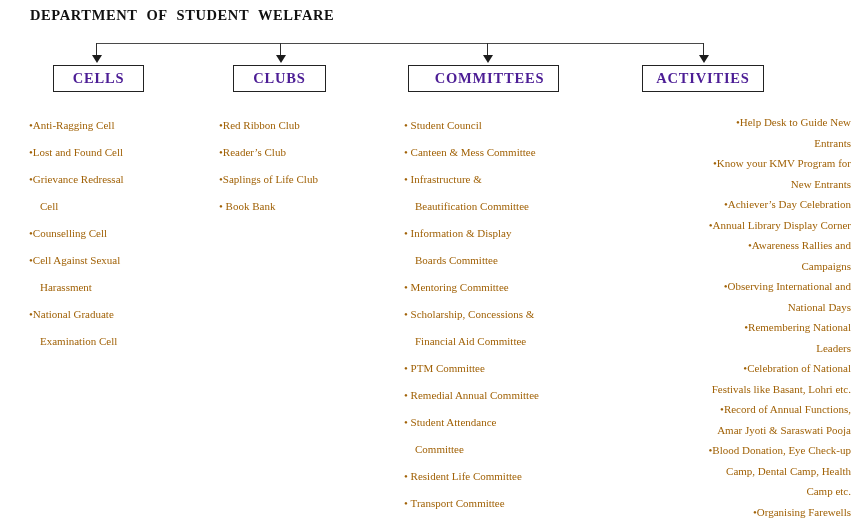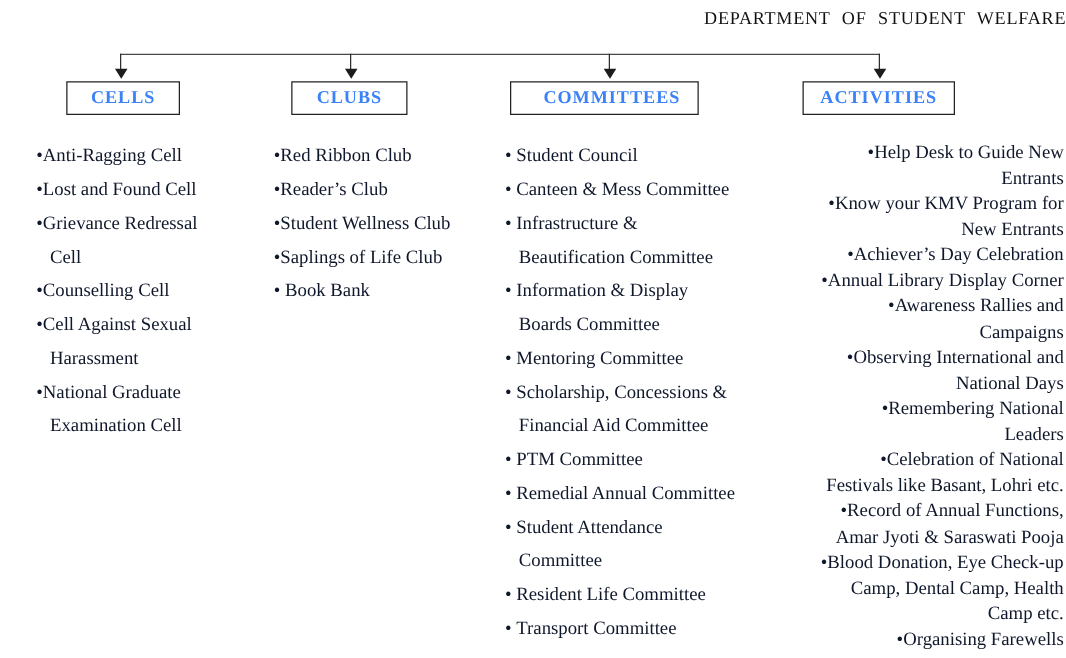--- a/index.html
+++ b/index.html
@@ -8,23 +8,23 @@
     width: 853px;
     height: 526px;
     background: #ffffff;
     font-family: "Liberation Serif", "DejaVu Serif", serif;
     color: #161616;
     overflow: hidden;
   }
   .title {
     position: absolute;
     top: 7px; left: 30px; right: 0;
-    text-align: right;
+    text-align: left;
     font-size: 14.5px;
-    font-weight: normal;
+    font-weight: bold;
     letter-spacing: 0.6px;
     word-spacing: 5px;
     color: #111111;
   }
   .hline {
     position: absolute;
     top: 43px; left: 96px;
     width: 608px; height: 1px;
     background: #4a4a4a;
   }
@@ -52,33 +52,33 @@
     height: 27px;
     box-sizing: border-box;
     border: 1.4px solid #222222;
     background: #ffffff;
     display: flex;
     align-items: center;
     justify-content: center;
     font-size: 14.5px;
     font-weight: bold;
     letter-spacing: 0.8px;
-    color: #3b82f6;
+    color: #4c1d95;
   }
   .box-cells      { left: 53px;  width: 91px;  }
   .box-clubs      { left: 233px; width: 93px;  }
   .box-committees { left: 408px; width: 151px; padding-left: 12px; }
   .box-activities { left: 642px; width: 122px; }
   ul.col {
     position: absolute;
     top: 112px;
     margin: 0; padding: 0;
     list-style: none;
-    font-size: 15px;
-    color: #0f172a;
+    font-size: 11px;
+    color: #a16207;
   }
   ul.col li {
     padding-left: 11px;
     text-indent: -11px;
     white-space: pre-line;
   }
   ul.col li::before { content: "\2022"; }
   ul.col.spaced li::before { content: "\2022\00a0"; }
   .col-1 { left: 29px;  width: 182px; line-height: 27px;  }
   .col-2 { left: 219px; width: 182px; line-height: 27px;  }
@@ -123,21 +123,20 @@
 Cell</li>
       <li>Counselling Cell</li>
       <li>Cell Against Sexual
 Harassment</li>
       <li>National Graduate
 Examination Cell</li>
     </ul>
   <ul class="col col-2">
       <li>Red Ribbon Club</li>
       <li>Reader’s Club</li>
-      <li>Student Wellness Club</li>
       <li>Saplings of Life Club</li>
       <li>&nbsp;Book Bank</li>
     </ul>
   <ul class="col col-3 spaced">
       <li>Student Council</li>
       <li>Canteen &amp; Mess Committee</li>
       <li>Infrastructure &amp;
 Beautification Committee</li>
       <li>Information &amp; Display
 Boards Committee</li>

